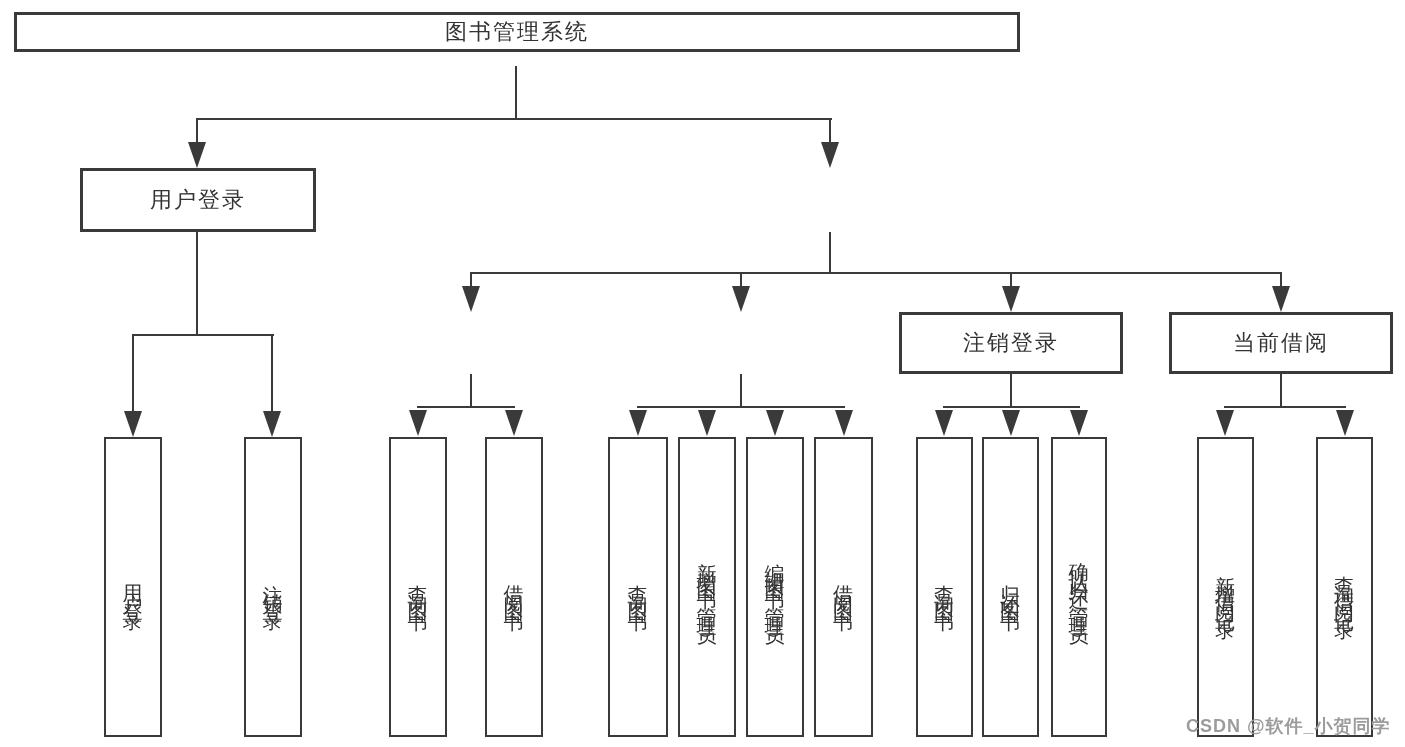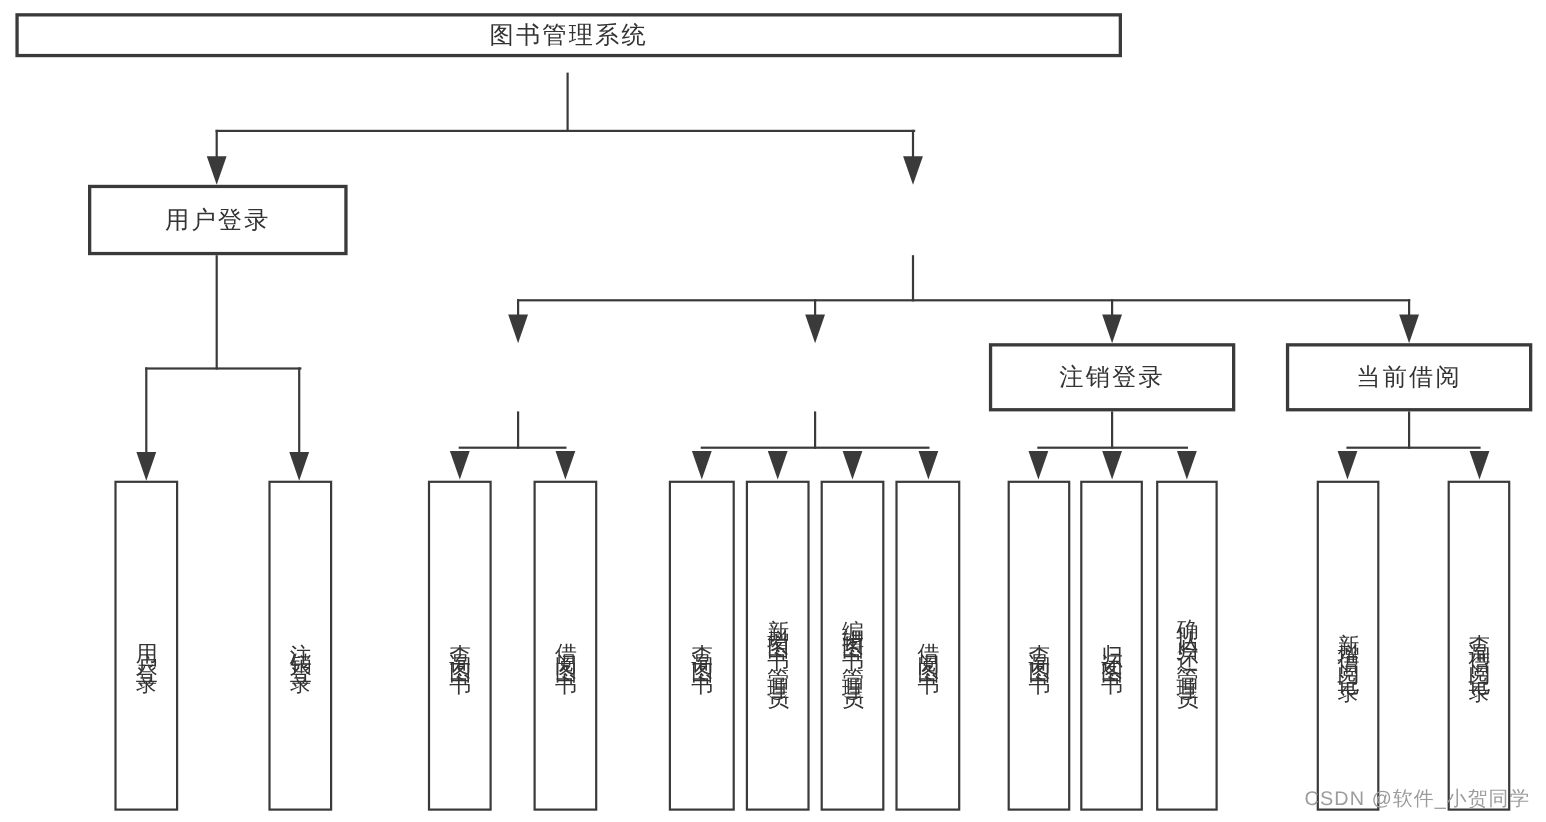--- a/index.html
+++ b/index.html
@@ -63,20 +63,21 @@
     border-top: 26px solid #3a3a3a;
   }
   .watermark {
     position: absolute;
     left: 1186px;
     top: 714px;
     font-size: 18px;
     letter-spacing: 1px;
     color: #9c9c9c;
     white-space: nowrap;
+    font-weight: bold;
   }
 </style>
 </head>
 <body>
 
 <div class="stage">
 
   <div class="hbox" style="left:14px; top:12px; width:1006px; height:40px;">
     <span>图书管理系统</span>
   </div>

